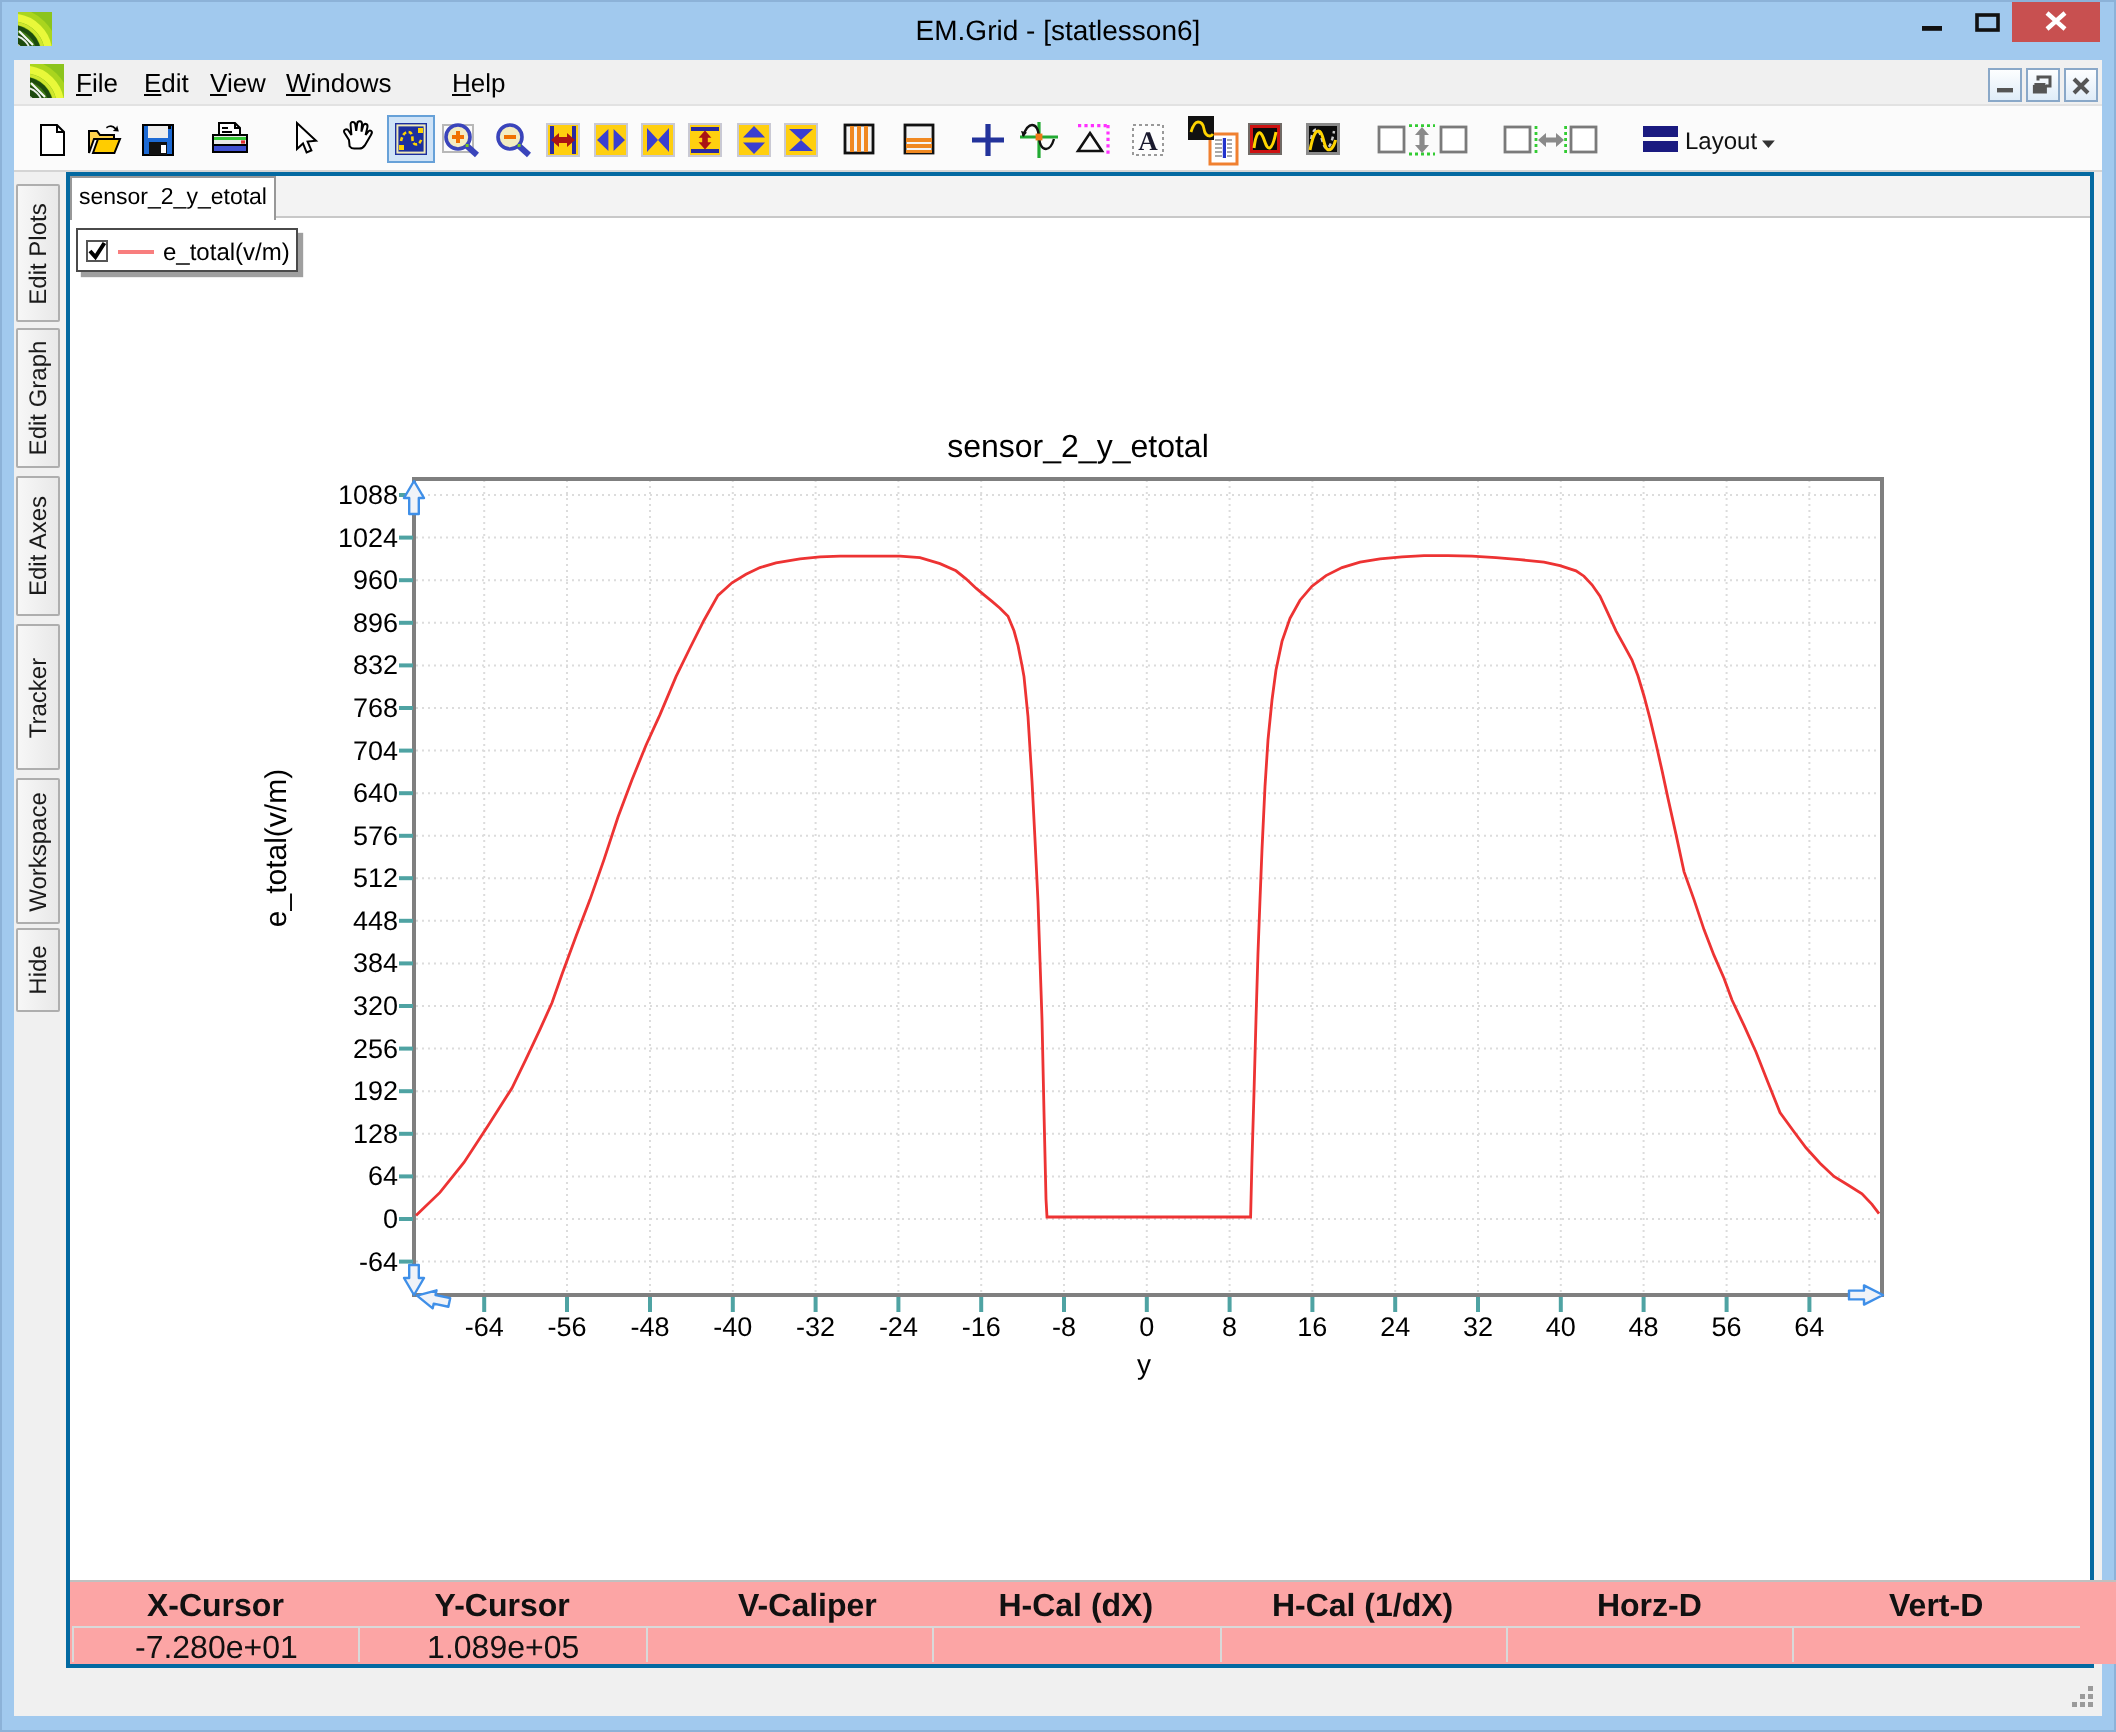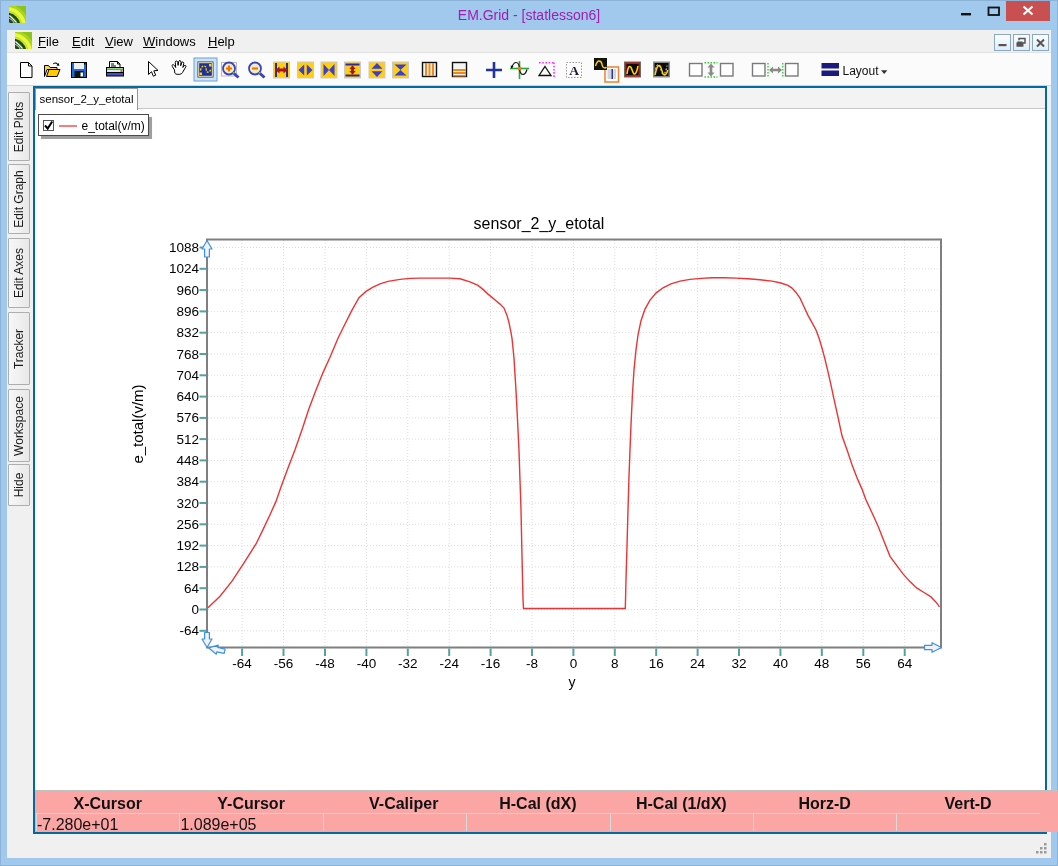--- a/index.html
+++ b/index.html
@@ -1,37 +1,37 @@
 <!DOCTYPE html>
 <html><head><meta charset="utf-8"><style>
 *{margin:0;padding:0;box-sizing:border-box}
 html,body{width:1058px;height:866px}
 body{position:relative;font-family:"Liberation Sans",sans-serif;background:#a1c9ee;overflow:hidden}
 .abs{position:absolute}
 #frame{left:0;top:0;width:1058px;height:866px;border:1px solid #8cb2d8}
-#title{left:0;top:7px;width:1058px;text-align:center;font-size:14px;color:#a21caf}
+#title{left:0;top:7px;width:1058px;text-align:center;font-size:14px;color:#000000}
 #closebtn{left:1006px;top:1px;width:44px;height:20px;background:#c85050}
 #client{left:7px;top:30px;width:1044px;height:828px;background:#f0f0f0}
 #menubar{left:0;top:1px;width:1044px;height:22px;background:#f0f0f0;border-bottom:1px solid #e2e2e2}
 .menuitem{position:absolute;top:3px;font-size:13px;color:#000000}
 .menuitem u{text-decoration:underline}
 #toolbar{left:0;top:23px;width:1044px;height:33px;background:#fbfbfb;border-bottom:1px solid #d4d4d4}
 #sidebar{left:0;top:56px;width:26px;height:748px;background:#f0f0f0}
 .vtab{position:absolute;left:1px;width:22px;background:linear-gradient(90deg,#f7f7f7,#e8e8e8);border:1px solid #aeaeae;border-radius:1px}
 .vtab span{position:absolute;left:50%;top:50%;transform:translate(-50%,-50%) rotate(-90deg);white-space:nowrap;font-size:12px;color:#1a1a1a}
 #child{left:26px;top:56px;width:1014px;height:748px;background:#fff;border:2px solid #0369a1}
 #tabbar{left:0;top:0;width:1010px;height:21px;background:#f3f3f3;border-bottom:1px solid #c8c8c8}
 #tab1{position:absolute;left:0;top:0;width:103px;height:22px;background:#fff;border:1px solid #989898;border-bottom:none;font-size:11.5px;text-align:center;line-height:20px;z-index:3}
 #legend{left:3px;top:26px;width:111px;height:22px;background:#fff;border:1px solid #4a4a4a;box-shadow:2.5px 2.5px 0.5px rgba(95,95,95,.6)}
 #legend .cb{position:absolute;left:3.5px;top:4.5px;width:11.5px;height:11.5px;border:1.2px solid #555;background:#fff;font-size:11px;line-height:9px;text-align:center;font-weight:bold}
 #legend .ln{position:absolute;left:19.5px;top:10px;width:18.5px;height:1.8px;background:#f87e7e}
 #legend .tx{position:absolute;left:42.5px;top:4px;font-size:12px}
 #stattable{left:0;top:702px;width:1038px;height:42px;background:#fca5a5;border-top:1px solid #c0c0c0;font-size:16px}
 .hcell{position:absolute;top:4px;height:15px;font-weight:bold;text-align:center;color:#111}
-.vcell{position:absolute;top:22px;height:18px;border-left:1px solid #d9d9d9;border-top:1px solid #d9d9d9;padding-top:2px;color:#111}
+.vcell{position:absolute;top:22px;height:18px;text-align:center;border-left:1px solid #d9d9d9;border-top:1px solid #d9d9d9;padding-top:2px;color:#111}
 #statusbar{left:0;top:806px;width:1044px;height:22px;background:#f0f0f0}
 .mdibtn{position:absolute;top:3px;width:17px;height:17px;border:1px solid #8aa8c8;background:linear-gradient(180deg,#fdfeff,#dfecf8)}
 </style></head><body>
 <div class="abs" id="frame"></div>
 <svg class="abs" style="left:9px;top:6px" width="17" height="17" viewBox="0 0 17 17">
  <rect width="17" height="17" fill="#8cc41c"></rect>
  <path d="M17,0 L17,6 A23 23 0 0 0 6,17 L0,17 L0,0 Z" fill="#6aa512" opacity="0"></path>
  <circle cx="-3" cy="21" r="21.5" fill="none" stroke="#aad51e" stroke-width="3"></circle>
  <circle cx="-3" cy="21" r="18.3" fill="none" stroke="#e9f83a" stroke-width="3.8"></circle>
  <circle cx="-3" cy="21" r="15.5" fill="none" stroke="#cfe62e" stroke-width="1.6"></circle>
@@ -48,21 +48,21 @@
 </svg>
 <div class="abs" id="closebtn"><svg width="44" height="20" viewBox="0 0 44 20">
       <path d="M17.5,5.5 l9,8 M26.5,5.5 l-9,8" stroke="#fff" stroke-width="2.2"></path>
     </svg></div>
 <div class="abs" id="client">
  <div class="abs" id="menubar">
   <div class="menuitem" style="left:31px"><u>F</u>ile</div>
   <div class="menuitem" style="left:65px"><u>E</u>dit</div>
   <div class="menuitem" style="left:98px"><u>V</u>iew</div>
   <div class="menuitem" style="left:136px"><u>W</u>indows</div>
-  <div class="menuitem" style="left:201px"><u>H</u>elp</div>
+  <div class="menuitem" style="left:219px"><u>H</u>elp</div>
   <div class="mdibtn" style="left:986.5px"><svg width="15" height="15" viewBox="0 0 15 15">
           <rect x="3.5" y="9" width="8" height="2.2" fill="#555"></rect>
         </svg></div>
   <div class="mdibtn" style="left:1005.5px"><svg width="15" height="15" viewBox="0 0 15 15">
           <g fill="none" stroke="#555" stroke-width="1.5">
             <path d="M5,5.2 v-1.7 h6 v4.5 h-2"></path>
             <rect x="3.2" y="6.5" width="5.5" height="4.5" fill="#555" stroke="none"></rect>
             <rect x="3.2" y="8.2" width="5.5" height="2.8"></rect>
           </g>
         </svg></div>

